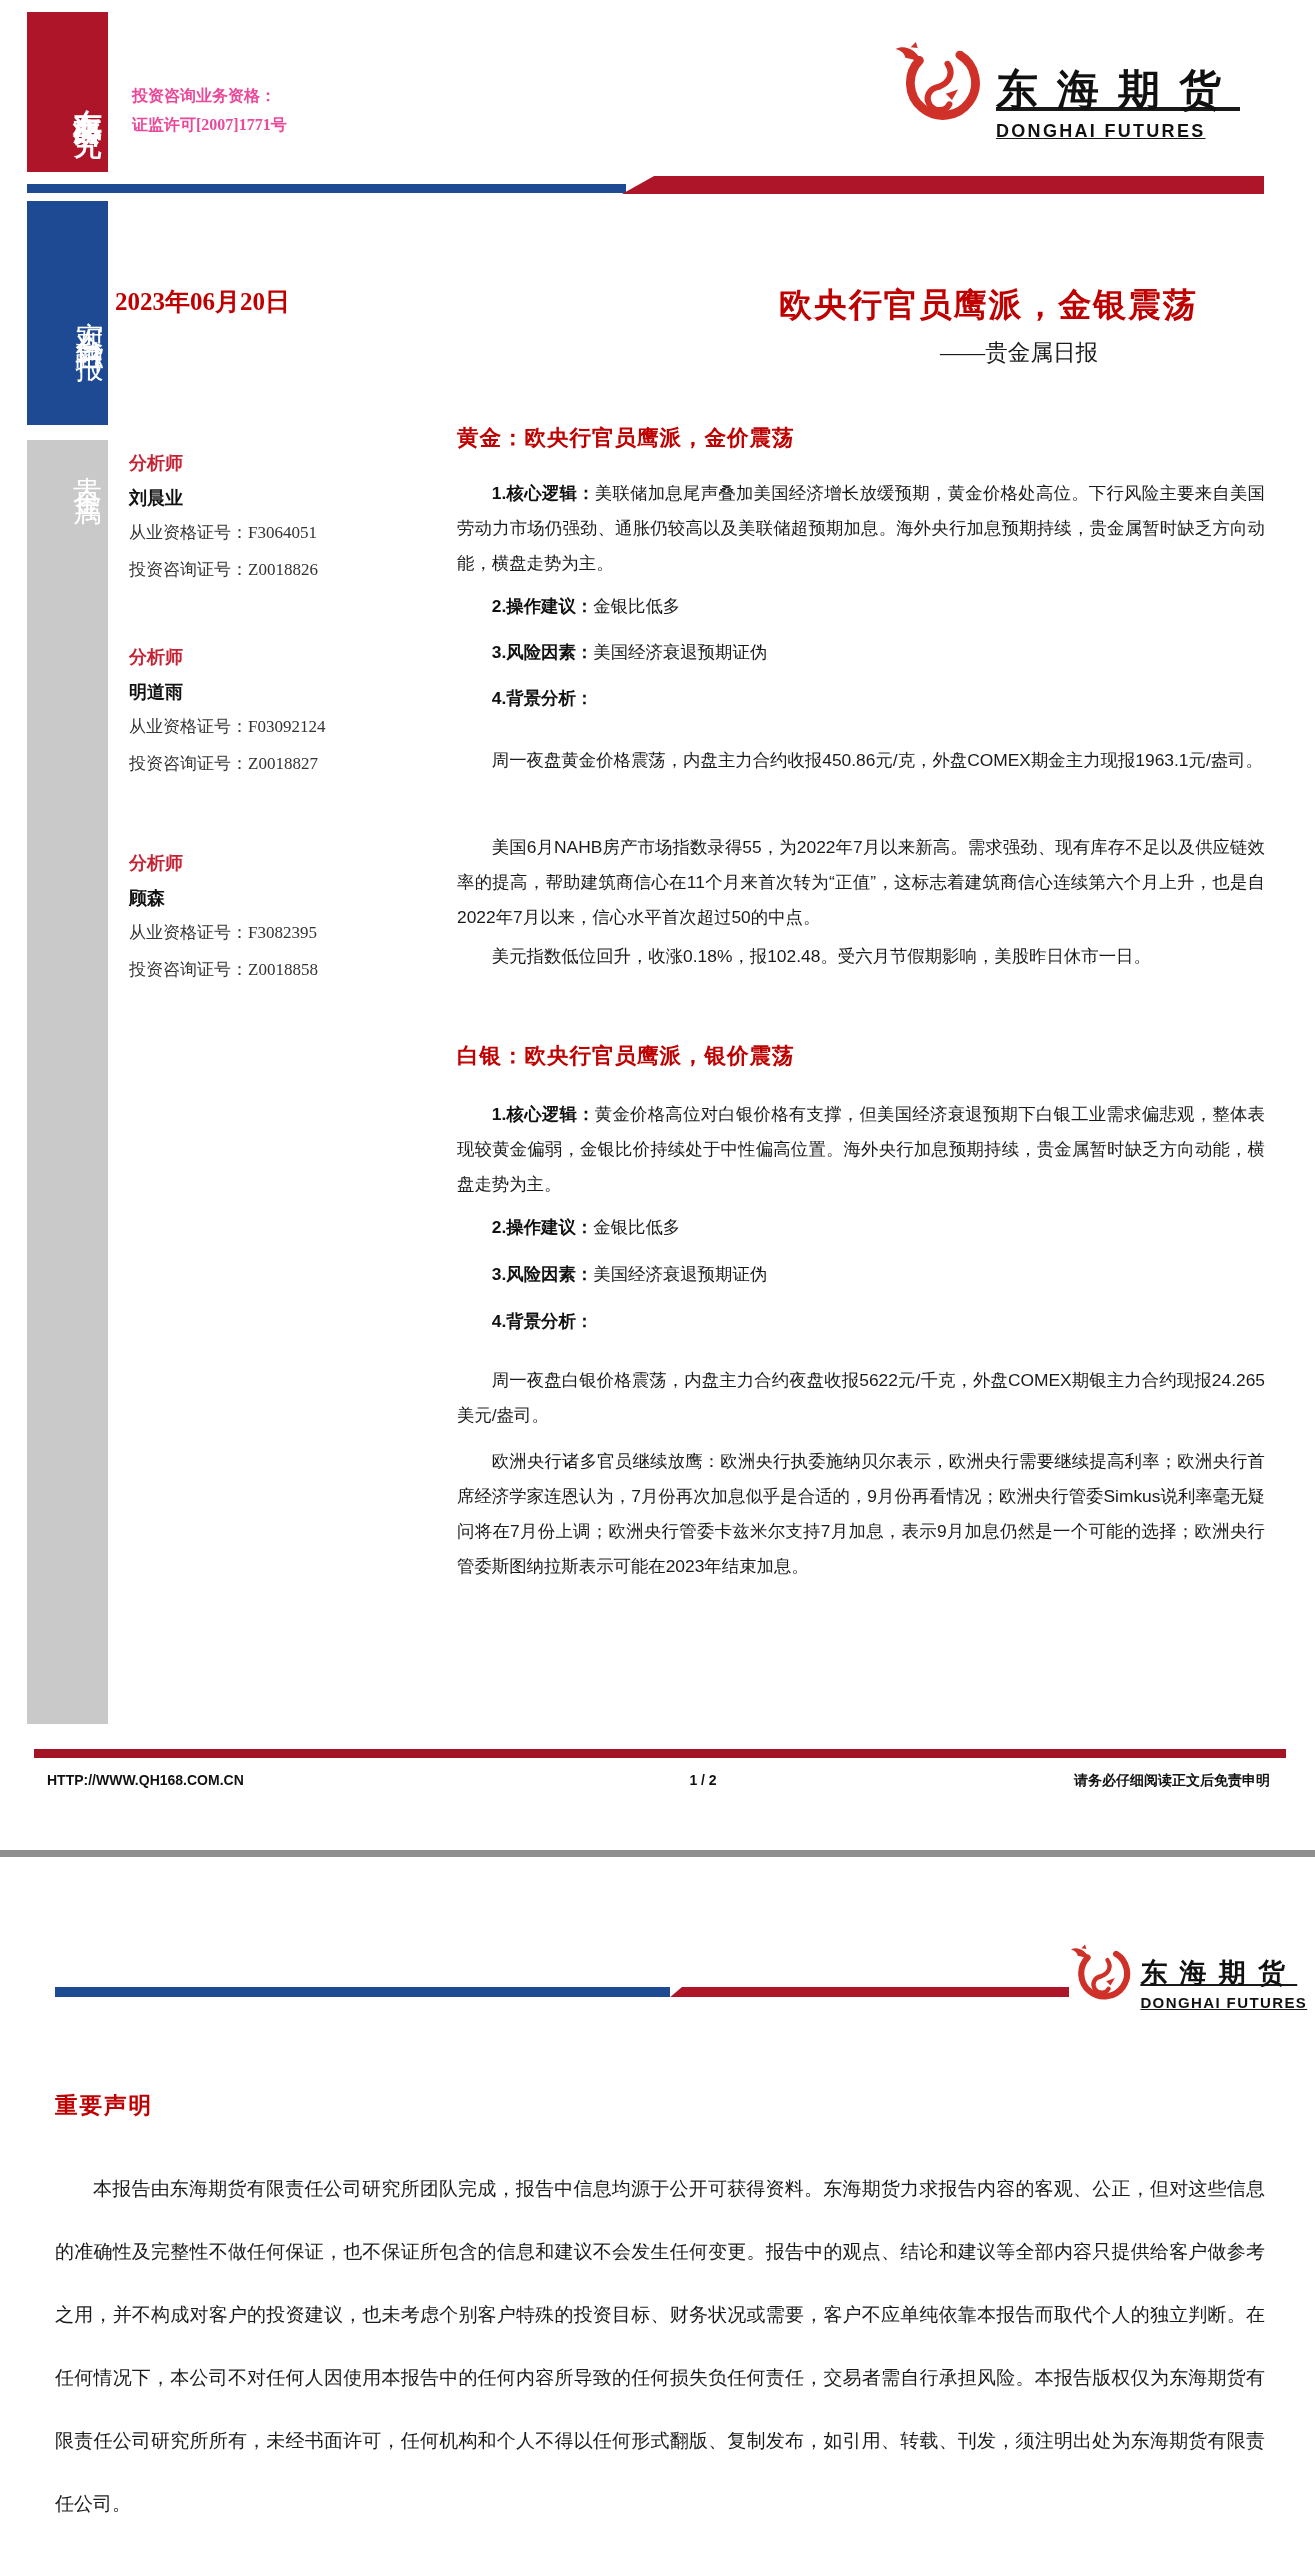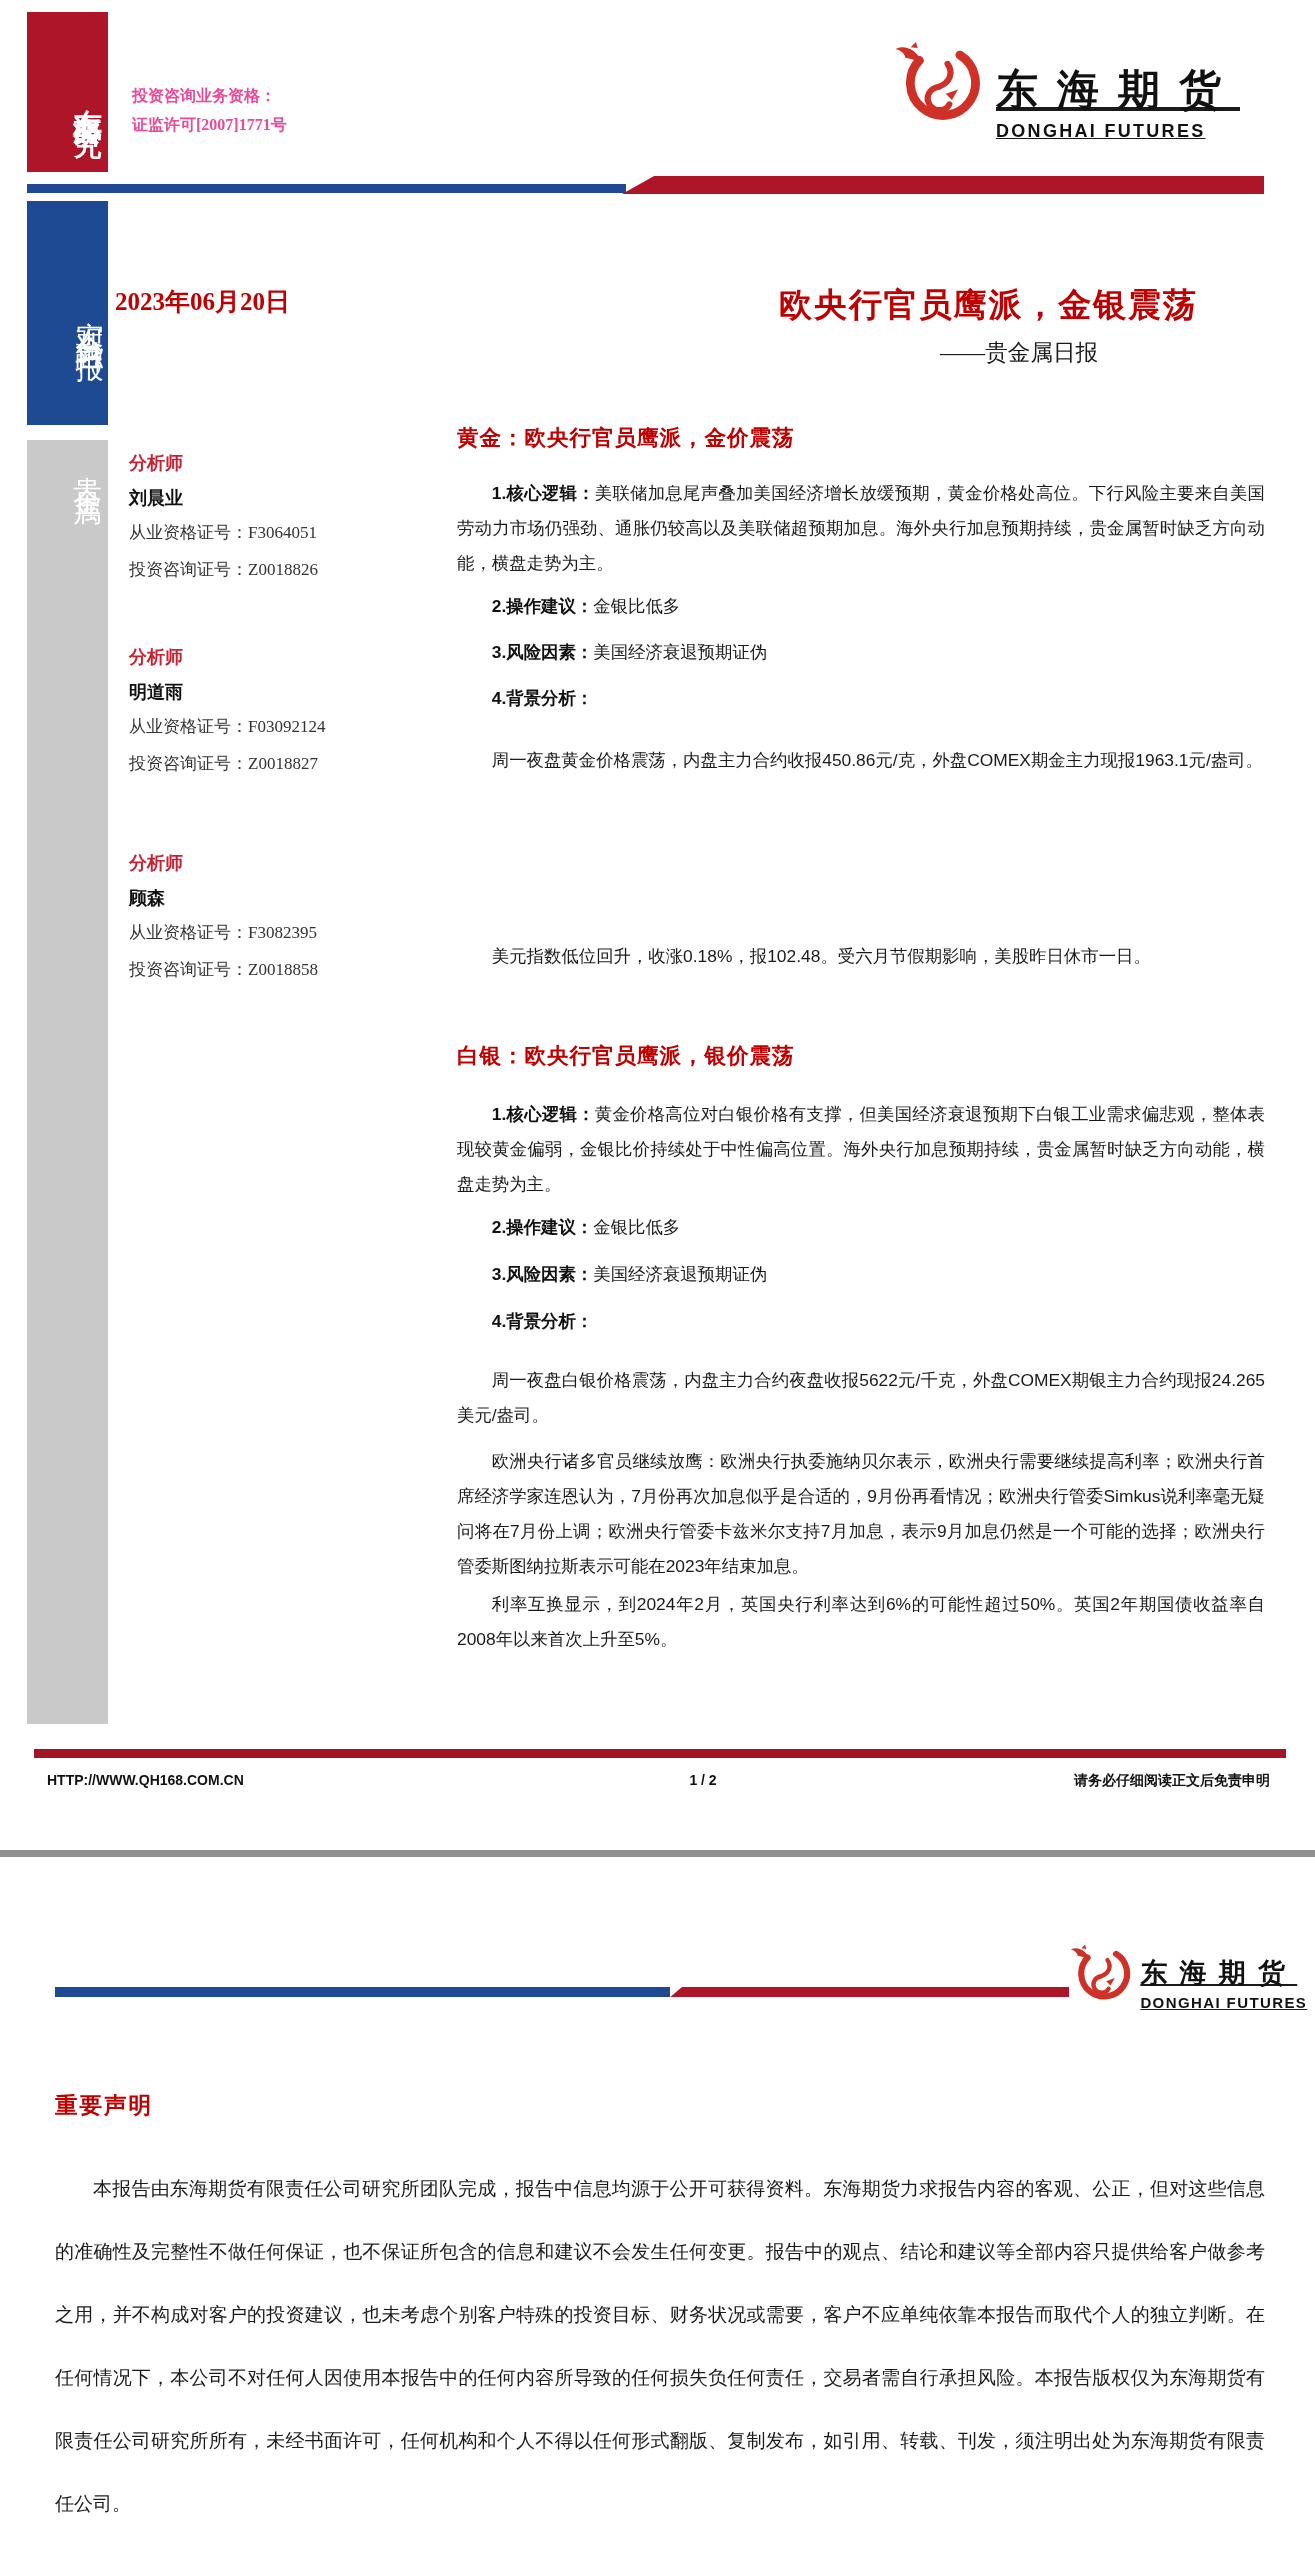--- a/index.html
+++ b/index.html
@@ -138,20 +138,23 @@
   </div>
   <div class="abs content" style="left:457px;top:635px;">
     <p class="item"><b>3.风险因素：</b><span>美国经济衰退预期证伪</span></p>
   </div>
   <div class="abs content" style="left:457px;top:681px;">
     <p class="item"><b>4.背景分析：</b><span></span></p>
   </div>
   <div class="abs content" style="left:457px;top:743px;">
     <p class="body-p">周一夜盘黄金价格震荡，内盘主力合约收报450.86元/克，外盘COMEX期金主力现报1963.1元/盎司。</p>
   </div>
+  <div class="abs content" style="left:457px;top:830px;">
+    <p class="body-p">美国6月NAHB房产市场指数录得55，为2022年7月以来新高。需求强劲、现有库存不足以及供应链效率的提高，帮助建筑商信心在11个月来首次转为“正值”，这标志着建筑商信心连续第六个月上升，也是自2022年7月以来，信心水平首次超过50的中点。</p>
+  </div>
   <div class="abs content" style="left:457px;top:939px;">
     <p class="body-p">美元指数低位回升，收涨0.18%，报102.48。受六月节假期影响，美股昨日休市一日。</p>
   </div>
 
   <div class="abs sec-head" style="left:457px;top:1041px;">白银：欧央行官员鹰派，银价震荡</div>
   <div class="abs content" style="left:457px;top:1097px;">
     <p class="item"><b>1.核心逻辑：</b><span>黄金价格高位对白银价格有支撑，但美国经济衰退预期下白银工业需求偏悲观，整体表现较黄金偏弱，金银比价持续处于中性偏高位置。海外央行加息预期持续，贵金属暂时缺乏方向动能，横盘走势为主。</span></p>
   </div>
   <div class="abs content" style="left:457px;top:1210px;">
     <p class="item"><b>2.操作建议：</b><span>金银比低多</span></p>
@@ -160,23 +163,20 @@
     <p class="item"><b>3.风险因素：</b><span>美国经济衰退预期证伪</span></p>
   </div>
   <div class="abs content" style="left:457px;top:1304px;">
     <p class="item"><b>4.背景分析：</b><span></span></p>
   </div>
   <div class="abs content" style="left:457px;top:1363px;">
     <p class="body-p">周一夜盘白银价格震荡，内盘主力合约夜盘收报5622元/千克，外盘COMEX期银主力合约现报24.265美元/盎司。</p>
   </div>
   <div class="abs content" style="left:457px;top:1444px;">
     <p class="body-p">欧洲央行诸多官员继续放鹰：欧洲央行执委施纳贝尔表示，欧洲央行需要继续提高利率；欧洲央行首席经济学家连恩认为，7月份再次加息似乎是合适的，9月份再看情况；欧洲央行管委Simkus说利率毫无疑问将在7月份上调；欧洲央行管委卡兹米尔支持7月加息，表示9月加息仍然是一个可能的选择；欧洲央行管委斯图纳拉斯表示可能在2023年结束加息。</p>
-  </div>
-  <div class="abs content" style="left:457px;top:1587px;">
-    <p class="body-p">利率互换显示，到2024年2月，英国央行利率达到6%的可能性超过50%。英国2年期国债收益率自2008年以来首次上升至5%。</p>
   </div>
 
   <div class="abs footbar" style="left:34px;top:1749px;width:1252px;"></div>
   <div class="abs foot-txt" style="left:47px;top:1772px;">HTTP://WWW.QH168.COM.CN</div>
   <div class="abs foot-txt" style="left:564px;top:1772px;width:278px;text-align:center;">1 / 2</div>
   <div class="abs foot-txt" style="left:988px;top:1772px;width:282px;text-align:right;">请务必仔细阅读正文后免责申明</div>
 
   <div class="abs pagesep" style="left:0;top:1850px;width:1316px;"></div>
 
   <div class="abs p2line-blue" style="left:55px;top:1987px;width:615px;"></div>

